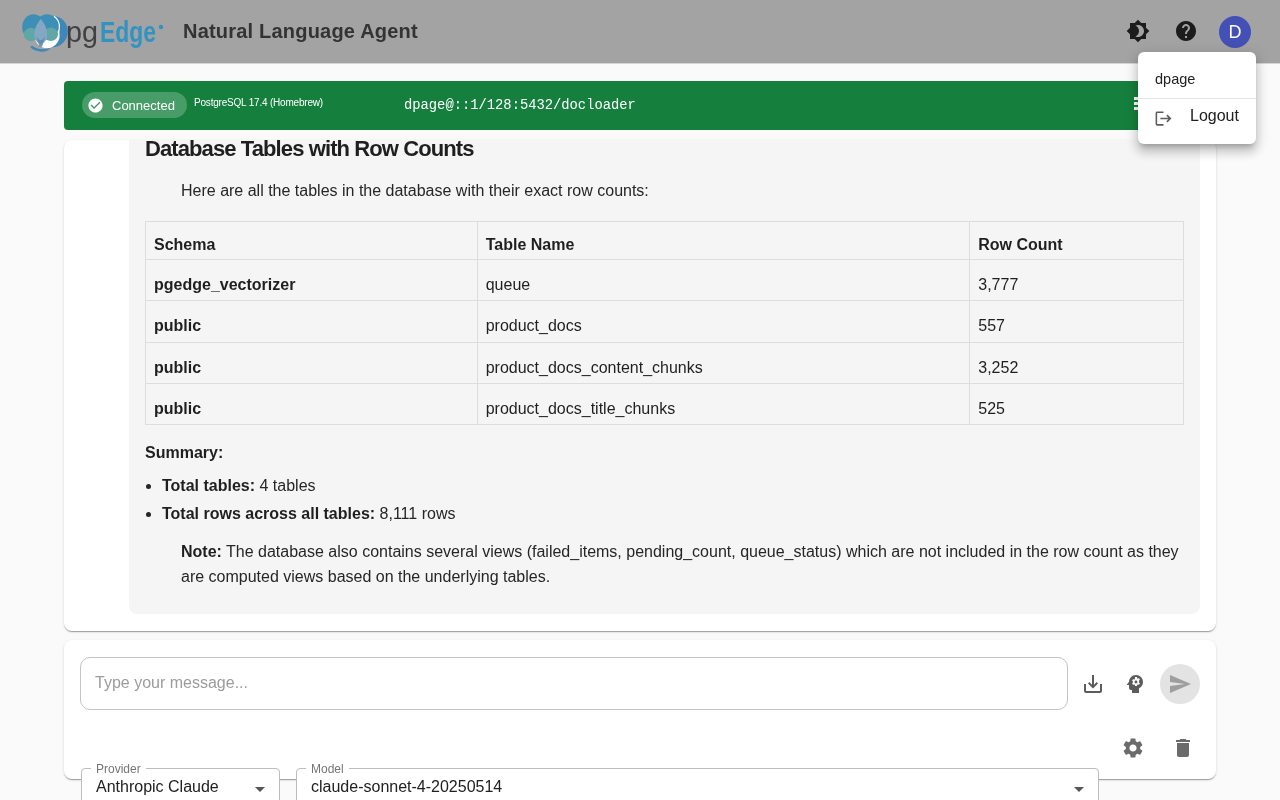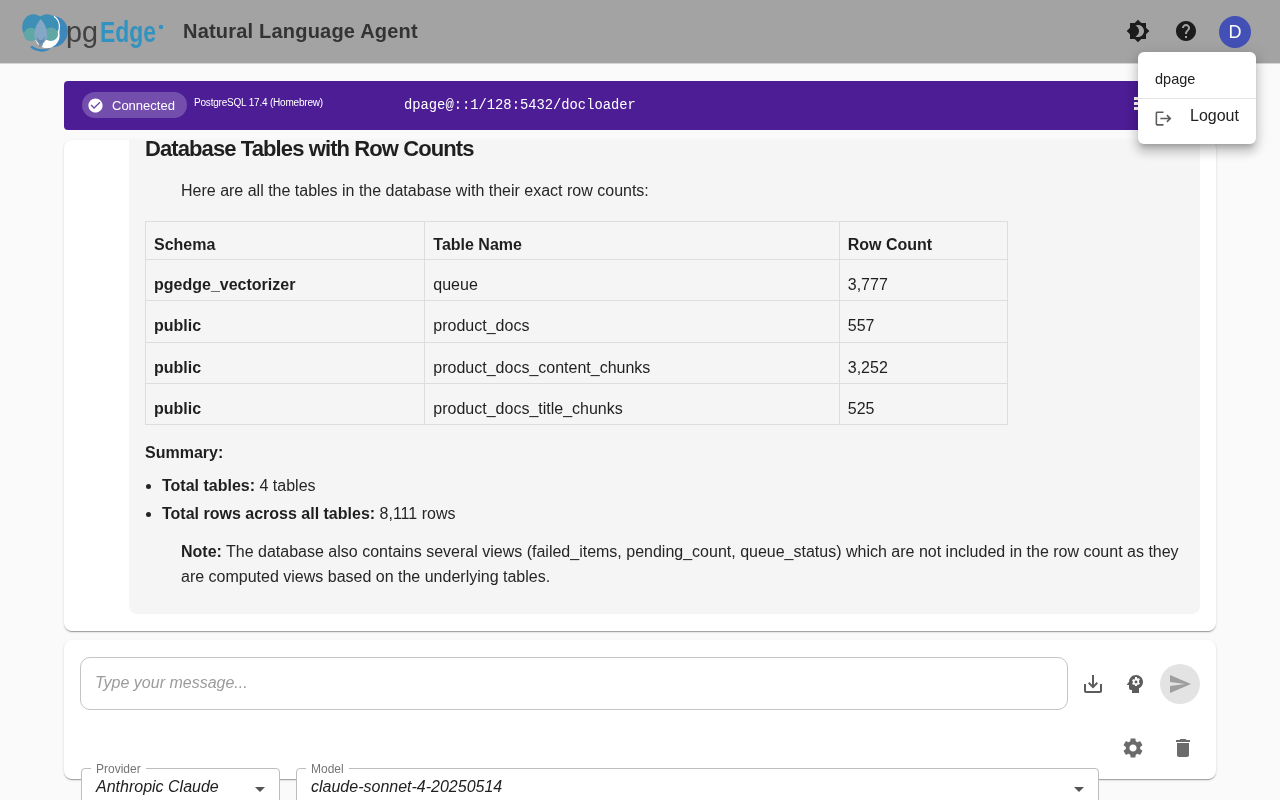--- a/index.html
+++ b/index.html
@@ -8,69 +8,69 @@
   .abs { position:absolute; }
 
   
   #appbar { position:absolute; left:0; top:0; width:1280px; height:64px;
     background:#a3a3a3; border-bottom:1px solid #d5d5d5; z-index:5; }
   #title { position:absolute; left:183px; top:20px; font-size:20px; font-weight:700;
     color:#333; letter-spacing:.2px; }
 
   
   #statusbar { position:absolute; left:64px; top:81px; width:1152px; height:49px;
-    background:#4c1d95; border-radius:4px; color:#fff; z-index:1;text-align:right; }
+    background:#15803d; border-radius:4px; color:#fff; z-index:1;text-align:right; }
   #chip { position:absolute; left:18px; top:11px; height:26px; border-radius:13px;
     background:rgba(255,255,255,.22); padding:0 12px 0 5px; display:flex; align-items:center; }
   #chip .ck { width:17px; height:17px; margin-right:8px; }
   #chip .lbl { font-size:13px; color:#fff; }
   #pgver { position:absolute; left:130px; top:16px; font-size:10px; letter-spacing:-0.2px; }
   #conninfo { position:absolute; left:340px; top:16.5px; font-family:"Liberation Mono", monospace;
     font-size:13.8px; }
   #dbfrag { position:absolute; left:1070px; top:16px; width:5px; }
   #dbfrag div { background:#fff; height:3px; width:4px; margin-bottom:2px; }
 
   
   #card { position:absolute; left:64px; top:140px; width:1152px; height:491px;
     background:#fff; border-radius:8px; overflow:hidden;
     box-shadow:0 2px 1px -1px rgba(0,0,0,.2), 0 1px 1px rgba(0,0,0,.14), 0 1px 3px rgba(0,0,0,.12); }
   #bubble { position:absolute; left:65px; top:-20px; width:1071px;
     background:#f5f5f5; border-radius:8px; padding:16px 16px 25px 16px; }
   #bubble h2 { font-size:22px; font-weight:700; line-height:24px; margin:1px 0 18px 0; color:#1f1f1f; letter-spacing:-0.9px;}
   #bubble p  { font-size:16px; line-height:24px; color:#262626;margin-left:36px; }
   #bubble p.note { line-height:25px; margin-top:11px; }
-  table { border-collapse:collapse; width:863px; margin:18px 0 14px 0;
+  table { border-collapse:collapse; width:1039px; margin:18px 0 14px 0;
     border:1px solid #ddd; background:#f5f5f5; }
   th,td { border:1px solid #ddd; font-size:16px; text-align:left; padding:13.5px 8px 5.5px 8px; line-height:21px; color:#1f1f1f;}
   th { font-weight:700; padding:11.5px 8px 4.5px 8px; }
   td.b { font-weight:700; }
   tr.h42 td { padding-bottom:6.5px; }
   col.c1{width:332px;} col.c2{width:493px;} col.c3{width:214px;}
   #summary { font-size:16px; font-weight:700; margin:16px 0 0 0; line-height:24px; color:#1f1f1f;}
   ul { margin:7px 0 0 0; padding-left:17px; }
   li { font-size:16px; line-height:28px; color:#262626;}
   .b { font-weight:700; color:#1f1f1f; }
 
   
   #panel { position:absolute; left:64px; top:640px; width:1152px; height:139px;
     background:#fff; border-radius:8px;
     box-shadow:0 2px 1px -1px rgba(0,0,0,.2), 0 1px 1px rgba(0,0,0,.14), 0 1px 3px rgba(0,0,0,.12); }
   #msgbox { position:absolute; left:16px; top:17px; width:988px; height:53px;
-    border:1px solid #c4c4c4; border-radius:10px; background:#fff;font-style:italic; }
+    border:1px solid #c4c4c4; border-radius:10px; background:#fff; }
   #msgbox span { position:absolute; left:14px; top:16px; font-size:16px; color:#9c9c9c; }
   .icn { position:absolute; width:24px; height:24px; }
   #sendbtn { position:absolute; left:1096px; top:24px; width:40px; height:40px;
     border-radius:50%; background:#e3e3e3; }
   #sendbtn svg { position:absolute; left:8px; top:8px; width:24px; height:24px; }
 
   .sel { position:absolute; top:88px; height:39px; border:1px solid #bdbdbd;
     border-radius:4px; background:#fff;margin-top:40px; }
   .sel .flabel { position:absolute; top:-7px; left:9px; background:#fff; padding:0 5px;
     font-size:12px; color:#757575; }
-  .sel .val { position:absolute; left:14px; top:9px; font-size:16px; color:#212121;font-style:italic; }
+  .sel .val { position:absolute; left:14px; top:9px; font-size:16px; color:#212121; }
   .sel svg.caret { position:absolute; right:7px; top:8px; width:24px; height:24px; }
 
   
   #menu { position:absolute; left:1138px; top:52px; width:118px; height:92px;
     background:#fff; border-radius:6px; z-index:10;
     box-shadow:0 5px 5px -3px rgba(0,0,0,.2), 0 8px 10px 1px rgba(0,0,0,.14), 0 3px 14px 2px rgba(0,0,0,.12); }
   #menu .uname { position:absolute; left:17px; top:19px; font-size:14.5px; color:#212121; }
   #menu hr { position:absolute; left:0; top:46px; width:118px; border:none;
     border-top:1px solid #e4e4e4; }
   #logout-ic { position:absolute; left:16px; top:57px; width:19px; height:19px; }

